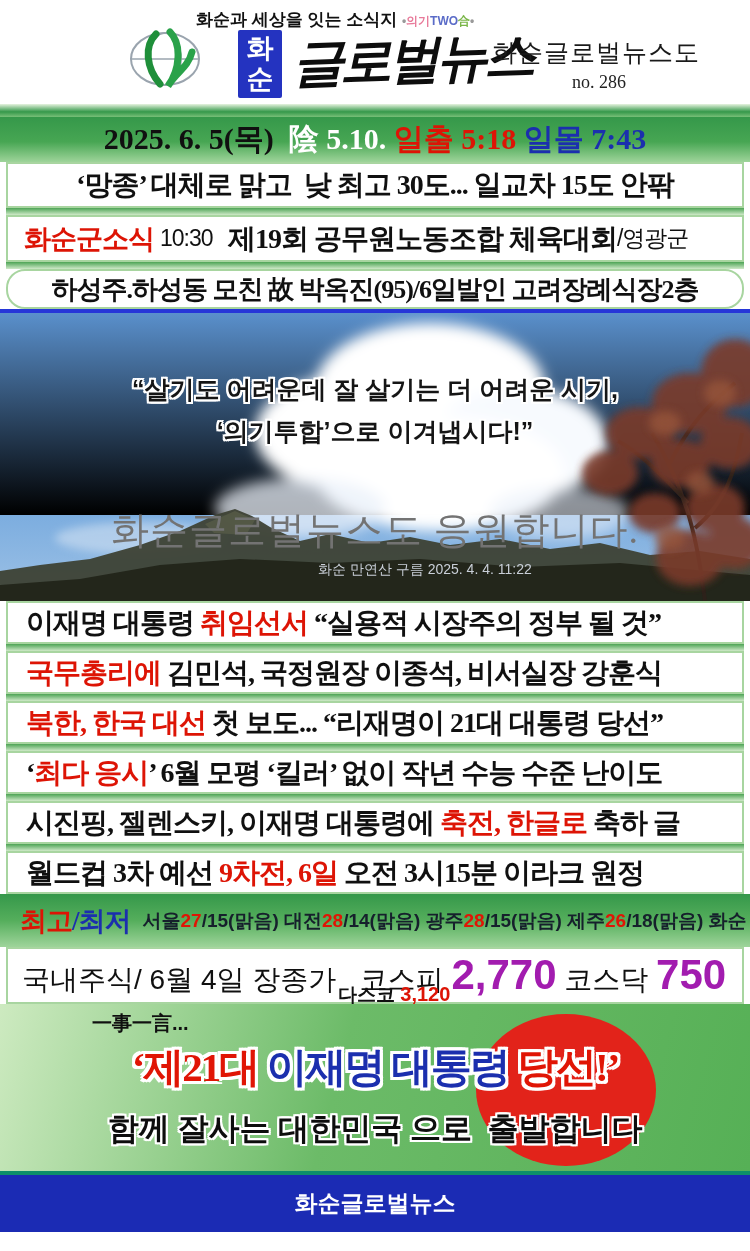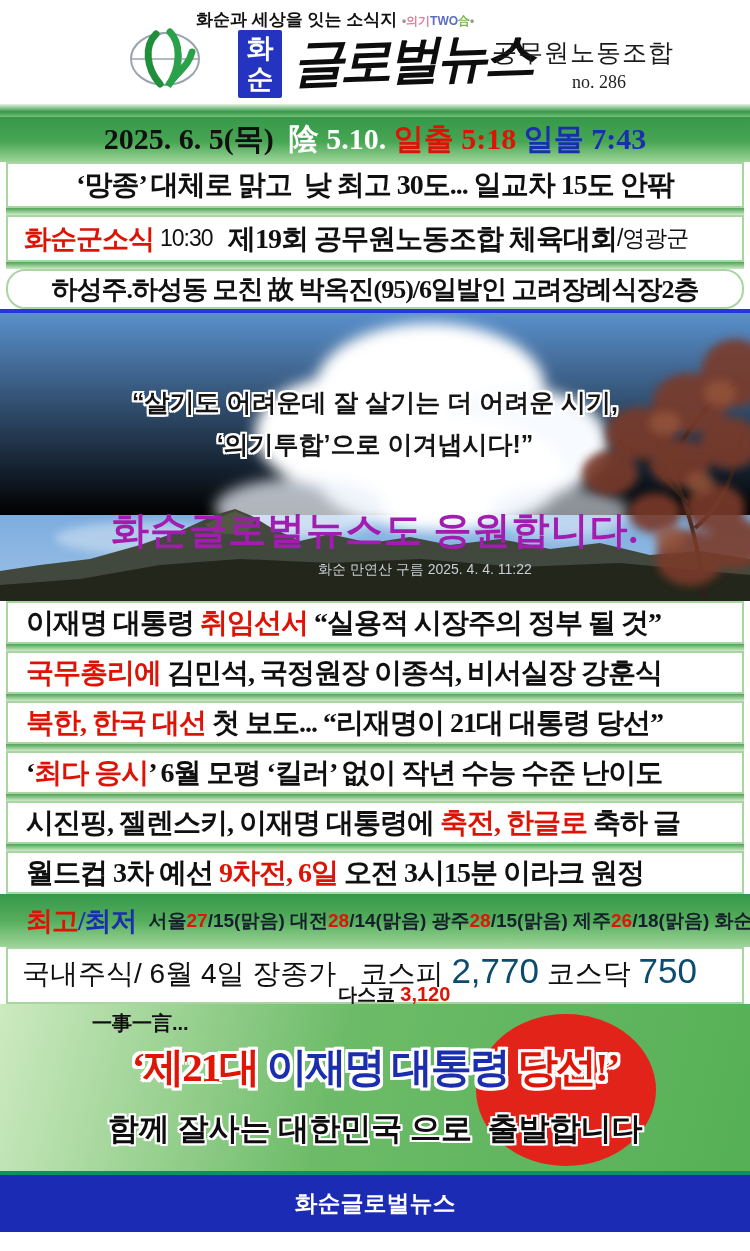--- a/index.html
+++ b/index.html
@@ -42,42 +42,42 @@
   .local-row{height:47px;font-size:28px;padding-left:16px;letter-spacing:-1px;}
   .local-label{color:#dd1405;font-size:27px;margin-right:6px;}
   .local-time{font-family:"Liberation Sans",sans-serif;font-weight:normal;font-size:23px;margin-right:10px;}
   .local-place{font-family:"Liberation Sans",sans-serif;font-weight:normal;font-size:23px;}
   .obit-row{height:40px;font-size:26px;justify-content:center;letter-spacing:-1px;border-radius:19px;}
   .blue-line{height:4px;background:#2636d8;}
 
   
   .photo{position:relative;height:288px;overflow:hidden;}
   .photo svg{position:absolute;left:0;top:0;}
-  .ph-quote{position:absolute;left:0;top:68px;width:100%;text-align:center;z-index:2;
+  .ph-quote{position:absolute;left:0;top:55px;width:100%;text-align:center;z-index:2;
       font-family:"Liberation Sans",sans-serif;font-weight:bold;font-size:25px;color:#151515;line-height:42px;
       text-shadow:-2px -2px 0 #fff,2px -2px 0 #fff,-2px 2px 0 #fff,2px 2px 0 #fff,0 -2px 0 #fff,0 2px 0 #fff,-2px 0 0 #fff,2px 0 0 #fff;}
   .ph-support{position:absolute;left:0;top:192px;width:100%;text-align:center;z-index:2;
-      font-size:38px;font-weight:bold;color:#a21caf;letter-spacing:1px;}
+      font-size:38px;font-weight:normal;color:#737373;letter-spacing:1px;}
   .ph-caption{position:absolute;left:318px;top:248px;z-index:2;font-family:"Liberation Sans",sans-serif;
       font-size:14px;color:#c9cfd8;}
 
   .news-row{height:43px;font-size:28px;padding-left:18px;letter-spacing:-1px;}
 
   
   .temps-band{height:53px;background:linear-gradient(180deg,#35984a 0%,#55ae5c 50%,#9ed49a 100%);
-      display:flex;align-items:center;padding-left:26px;white-space:pre;}
+      display:flex;align-items:center;padding-left:20px;white-space:pre;}
   .temps-label{font-size:27px;font-weight:bold;letter-spacing:-1px;margin-right:12px;}
   .temps-cities{font-family:"Liberation Sans",sans-serif;font-size:19px;font-weight:bold;color:#16202c;}
   .temps-cities .red{color:#e01505;}
 
   
   .stock-row{height:57px;margin:0 6px;box-sizing:border-box;background:#fff;border:2px solid #a8d5a0;
       position:relative;font-family:"Liberation Sans",sans-serif;color:#101010;white-space:pre;}
   .stock-line1{position:absolute;left:14px;top:2px;font-size:28px;}
-  .stock-big{font-size:35px;font-weight:normal;color:#0c4a6e;}
+  .stock-big{font-size:42px;font-weight:bold;color:#a21caf;}
   .stock-line2{position:absolute;left:330px;top:33px;font-size:19px;font-weight:bold;}
   .stock-line2 .red{font-size:20px;}
 
   
   .slogan{position:relative;height:167px;background:linear-gradient(105deg,#cdeac0 0%,#6cbb68 45%,#56b056 100%);overflow:hidden;}
   .sun{position:absolute;left:476px;top:10px;width:180px;height:152px;border-radius:50%;background:#e2231a;z-index:1;}
   .slogan-intro{position:absolute;left:92px;top:6px;z-index:2;font-family:"Liberation Sans",sans-serif;
       font-weight:bold;font-size:20px;color:#101010;}
   .slogan-main{position:absolute;left:0;top:36px;width:100%;text-align:center;z-index:2;
       font-size:41px;font-weight:bold;letter-spacing:-2px;white-space:pre;
@@ -106,21 +106,21 @@
         <line x1="5" y1="31" x2="73" y2="31" stroke="#9aa4ae" stroke-width="1.6"></line>
         <path d="M30 6 C18 18 20 40 34 56" fill="none" stroke="#1f8f3a" stroke-width="7" stroke-linecap="round"></path>
         <path d="M44 4 C56 16 54 42 42 58 C50 44 62 40 66 24" fill="none" stroke="#2aa24a" stroke-width="7" stroke-linecap="round"></path>
       </svg>
     </div>
     <div class="hwasun-box">
       <span>화</span>
       <span>순</span>
     </div>
     <div class="brand">글로벌뉴스</div>
-    <div class="edition-title">공무원노동조합</div>
+    <div class="edition-title">화순글로벌뉴스도</div>
     <div class="edition-no">no. 286</div>
   </div>
 
   <div class="band-top"></div>
 
   <div class="date-row">
     <span class="date-black">2025. 6. 5(목)  </span><span class="date-white">陰 5.10. </span><span class="red">일출 5:18 </span><span class="navy">일몰 7:43</span>
   </div>
 
   <div class="row weather-row">

